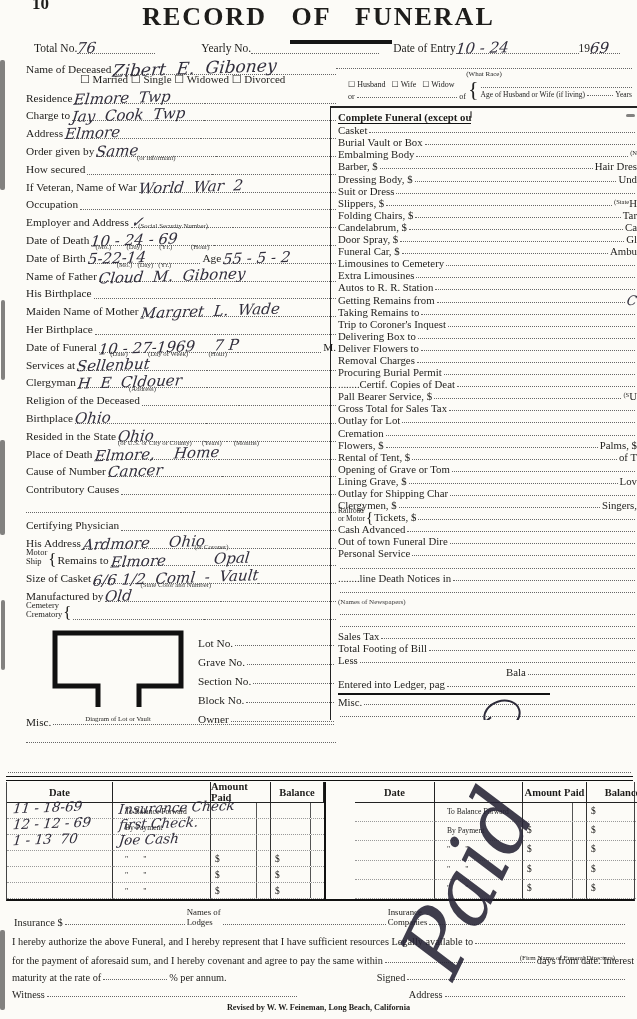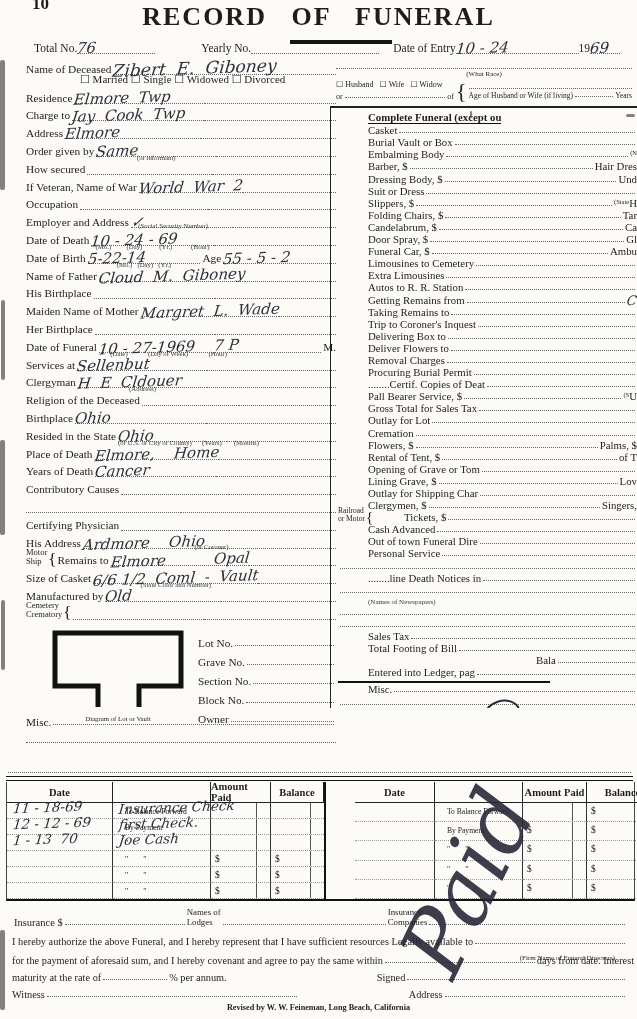--- a/index.html
+++ b/index.html
@@ -33,33 +33,33 @@
   .frow .tail{white-space:nowrap;padding-left:2px;}
   .frow .stack{font-size:8.5px;line-height:1.1;white-space:pre-line;}
   .frow .brace{font-size:17px;line-height:.8;padding:0 1px;}
   .frow.k-name .hw{font-size:17px;}
   .frow.k-checks{height:11px;font-size:11px;padding-left:54px;}
   .frow.k-checks .fill{border-bottom:none;}
   
   .spouse{position:absolute;top:60px;left:336px;width:296px;font-size:8px;color:#222;}
   .spouse .topline{border-bottom:1px dotted #666;height:8px;margin-bottom:1px;}
   .spouse .race{text-align:center;font-size:7px;margin-bottom:2px;}
-  .sgrid{display:flex;align-items:center;}
+  .sgrid{display:flex;align-items:flex-start;margin-left:12px;}
   .s-left{width:118px;}
   .s-or{display:flex;align-items:flex-end;margin-top:3px;}
   .s-brace{font-size:22px;line-height:.8;padding:0 2px;}
   .s-right{flex:1;}
   .s-right .dot{border-bottom:1px dotted #666;height:7px;margin-bottom:2px;}
   .s-age{display:flex;align-items:flex-end;font-size:7.5px;}
   
   .charges{position:absolute;top:106px;left:330px;width:307px;border-left:1.5px solid #222;
            border-top:2px solid #222;padding:4px 0 0 7px;box-sizing:border-box;
            font-size:10.8px;overflow:hidden;}
   .ci{display:flex;align-items:flex-end;height:12.1px;white-space:nowrap;position:relative;}
-  .ci .t{white-space:pre;margin-left:30px;}
+  .ci .t{white-space:pre;}
   .ci .s{white-space:pre;}
   .ci .sup{font-size:6.5px;position:relative;top:-4px;}
   .ci .hwi{font-family:"DejaVu Serif",serif;font-style:italic;font-size:13px;color:#312e3c;
            transform:skewX(-8deg);position:relative;top:2px;}
   .ci .cstack{font-size:7.5px;line-height:1.05;white-space:pre-line;}
   .ci .cbrace{font-size:15px;line-height:.8;padding:0 1px;}
   .ci.k-head{font-weight:bold;}
   .ci.k-head .t{border-bottom:1.8px solid #111;}
   .ci.k-head .leader{border-bottom:none;}
   .ci.k-small{font-size:7px;color:#3a3a3a;height:10px;}
@@ -498,21 +498,21 @@
       </span>
 
       <span class="fill f2nd">
         <span class="hw"></span>
       </span>
 
     </div>
 
     <div class="frow">
 
-      <span class="lbl">Years of Death</span>
+      <span class="lbl">Cause of Number</span>
       <span class="fill">
         <span class="hw">Cancer</span>
 
       </span>
 
       <span class="fill f2nd">
         <span class="hw"></span>
       </span>
 
     </div>
@@ -959,20 +959,26 @@
 
       </div>
 
       <div class="ci">
 
         <span class="t">Total Footing of Bill</span>
         <span class="leader"></span>
 
       </div>
 
+      <div class="ci">
+
+        <span class="t">Less</span>
+        <span class="leader"></span>
+
+      </div>
 
       <div class="ci k-indent">
 
         <span class="t">Bala</span>
         <span class="leader"></span>
 
       </div>
 
       <div class="ci">
 

